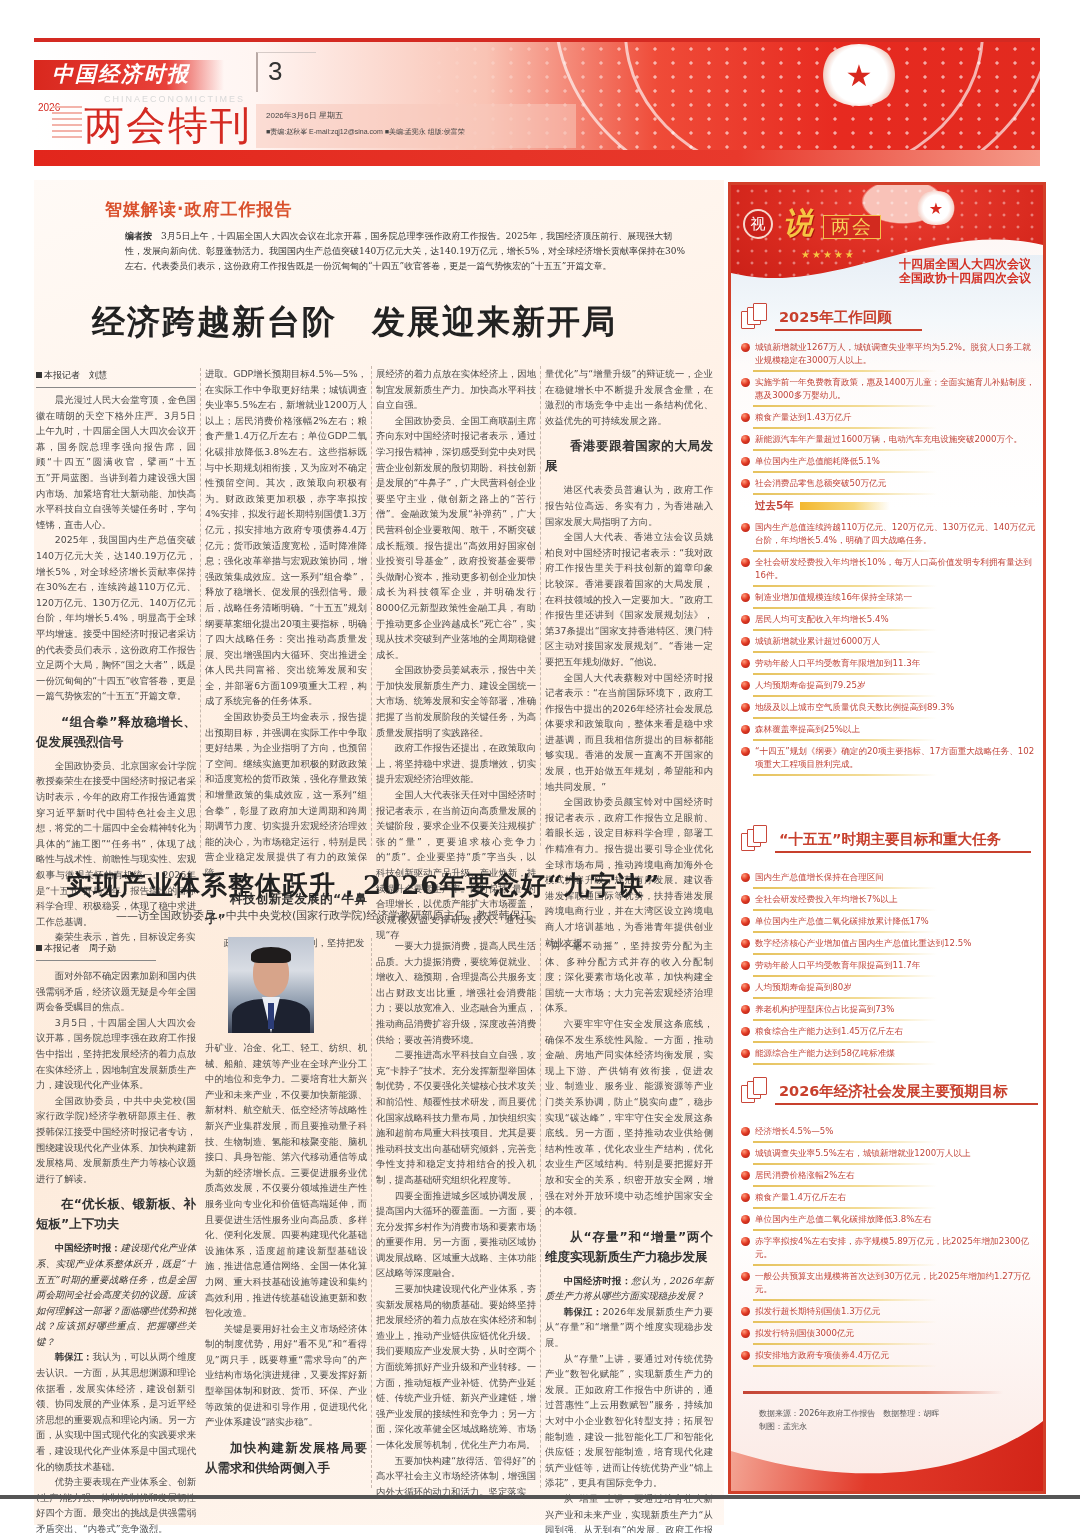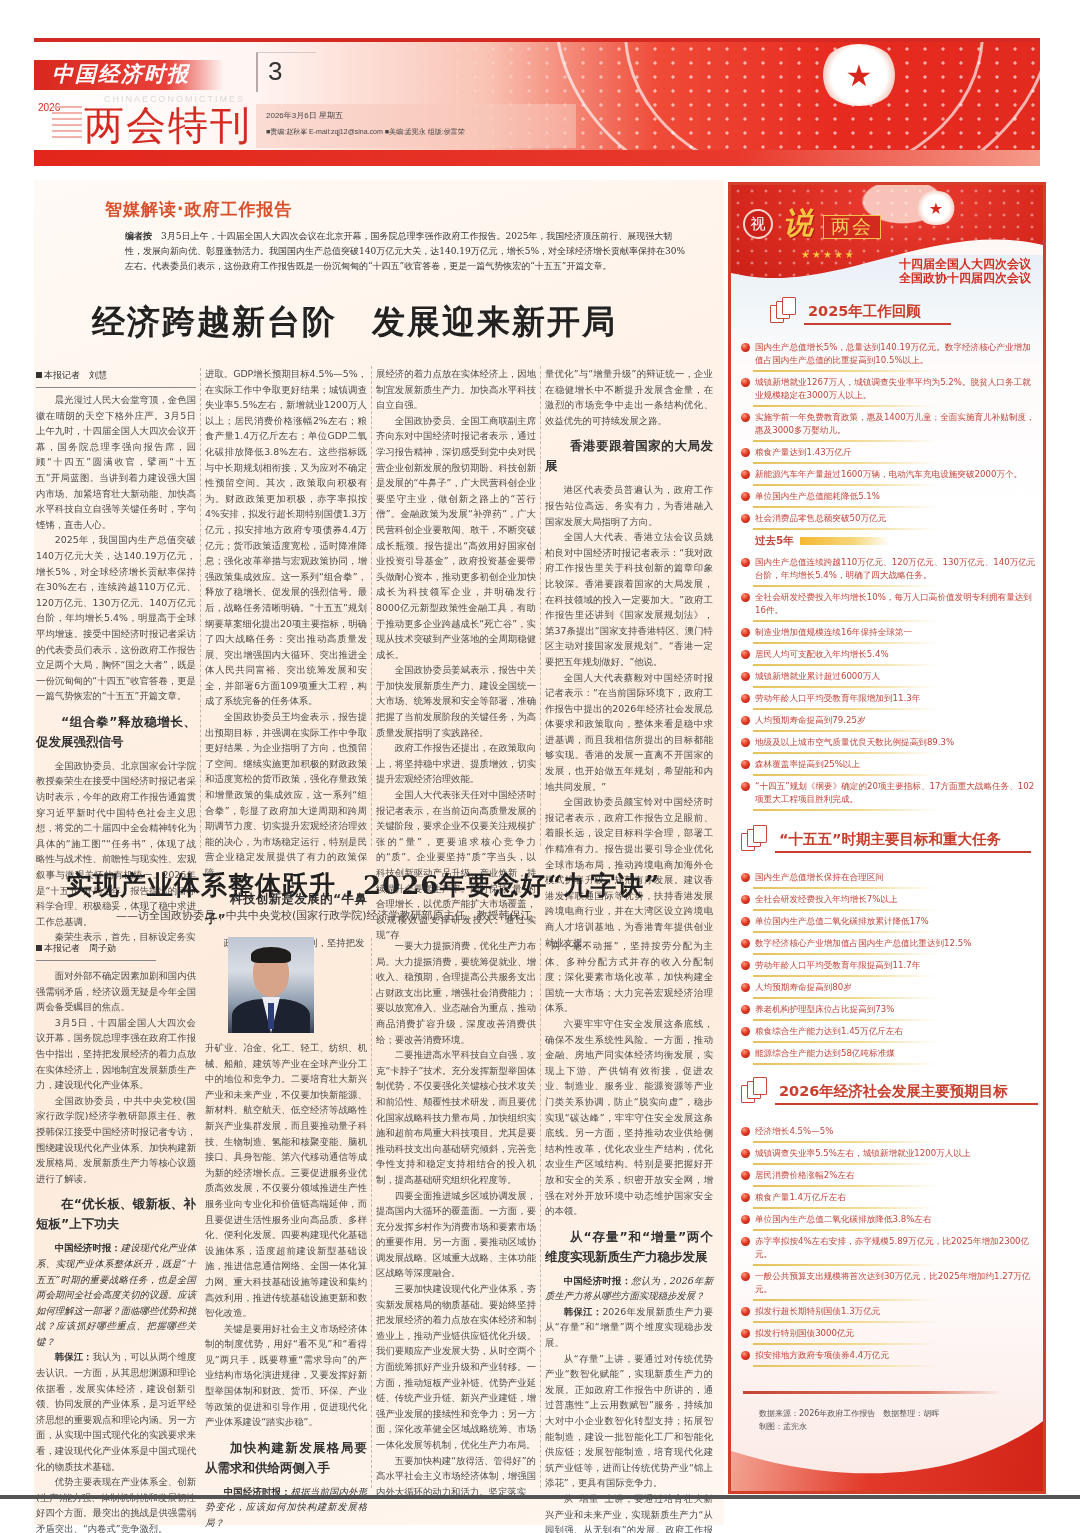--- a/index.html
+++ b/index.html
@@ -216,26 +216,25 @@
   <p><span class="sp">中国经济时报：</span><span class="q">建设现代化产业体系、实现产业体系整体跃升，既是“十五五”时期的重要战略任务，也是全国两会期间全社会高度关切的议题。应该如何理解这一部署？面临哪些优势和挑战？应该抓好哪些重点、把握哪些关键？</span></p>
   <p><span class="sp">韩保江：</span><span>我认为，可以从两个维度去认识。一方面，从其思想渊源和理论依据看，发展实体经济，建设创新引领、协同发展的产业体系，是习近平经济思想的重要观点和理论内涵。另一方面，从实现中国式现代化的实践要求来看，建设现代化产业体系是中国式现代化的物质技术基础。</span></p>
   <p>优势主要表现在产业体系全、创新(生产)能力强、体制机制优和发展韧性好四个方面。最突出的挑战是供强需弱矛盾突出、“内卷式”竞争激烈。</p>
 
 </div>
 
 <div class="col" style="left:205px; top:1040px; width:162px;">
   <p style="text-indent:0">升矿业、冶金、化工、轻工、纺织、机械、船舶、建筑等产业在全球产业分工中的地位和竞争力。二要培育壮大新兴产业和未来产业，不仅要加快新能源、新材料、航空航天、低空经济等战略性新兴产业集群发展，而且要推动量子科技、生物制造、氢能和核聚变能、脑机接口、具身智能、第六代移动通信等成为新的经济增长点。三要促进服务业优质高效发展，不仅要分领域推进生产性服务业向专业化和价值链高端延伸，而且要促进生活性服务业向高品质、多样化、便利化发展。四要构建现代化基础设施体系，适度超前建设新型基础设施，推进信息通信网络、全国一体化算力网、重大科技基础设施等建设和集约高效利用，推进传统基础设施更新和数智化改造。</p>
   <p>关键是要用好社会主义市场经济体制的制度优势，用好“看不见”和“看得见”两只手，既要尊重“需求导向”的产业结构市场化演进规律，又要发挥好新型举国体制和财政、货币、环保、产业等政策的促进和引导作用，促进现代化产业体系建设“踏实步稳”。</p>
   <h4>加快构建新发展格局要从需求和供给两侧入手</h4>
-  <p><span class="sp">中国经济时报：</span><span class="q">根据当前国内外形势变化，应该如何加快构建新发展格局？</span></p>
 </div>
 <div class="vdiv" style="left:371px; top:938px; height:550px;"></div>
 
 <div class="col" style="left:376px; top:938px; width:160px;">
-  <p>一要大力提振消费，优化生产力布局。大力提振消费，要统筹促就业、增收入、稳预期，合理提高公共服务支出占财政支出比重，增强社会消费能力；要以放宽准入、业态融合为重点，推动商品消费扩容升级，深度改善消费供给；要改善消费环境。</p>
+  <p>一要大力提振消费，提高人民生活品质。大力提振消费，要统筹促就业、增收入、稳预期，合理提高公共服务支出占财政支出比重，增强社会消费能力；要以放宽准入、业态融合为重点，推动商品消费扩容升级，深度改善消费供给；要改善消费环境。</p>
   <p>二要推进高水平科技自立自强，攻克“卡脖子”技术。充分发挥新型举国体制优势，不仅要强化关键核心技术攻关和前沿性、颠覆性技术研发，而且要优化国家战略科技力量布局，加快组织实施和超前布局重大科技项目。尤其是要推动科技支出向基础研究倾斜，完善竞争性支持和稳定支持相结合的投入机制，提高基础研究组织化程度等。</p>
   <p>四要全面推进城乡区域协调发展，提高国内大循环的覆盖面。一方面，要充分发挥乡村作为消费市场和要素市场的重要作用。另一方面，要推动区域协调发展战略、区域重大战略、主体功能区战略等深度融合。</p>
   <p>三要加快建设现代化产业体系，夯实新发展格局的物质基础。要始终坚持把发展经济的着力点放在实体经济和制造业上，推动产业链供应链优化升级。我们要顺应产业发展大势，从时空两个方面统筹抓好产业升级和产业转移。一方面，推动短板产业补链、优势产业延链、传统产业升链、新兴产业建链，增强产业发展的接续性和竞争力；另一方面，深化改革健全区域战略统筹、市场一体化发展等机制，优化生产力布局。</p>
   <p>五要加快构建“放得活、管得好”的高水平社会主义市场经济体制，增强国内外大循环的动力和活力。坚定落实</p>
 </div>
 <div class="vdiv" style="left:540px; top:938px; height:550px;"></div>
 
 <div class="col" style="left:545px; top:938px; width:168px;">
   <p style="text-indent:0">“两个毫不动摇”，坚持按劳分配为主体、多种分配方式并存的收入分配制度；深化要素市场化改革，加快构建全国统一大市场；大力完善宏观经济治理体系。</p>
   <p>六要牢牢守住安全发展这条底线，确保不发生系统性风险。一方面，推动金融、房地产同实体经济均衡发展，实现上下游、产供销有效衔接，促进农业、制造业、服务业、能源资源等产业门类关系协调，防止“脱实向虚”，稳步实现“碳达峰”，牢牢守住安全发展这条底线。另一方面，坚持推动农业供给侧结构性改革，优化农业生产结构，优化农业生产区域结构。特别是要把握好开放和安全的关系，织密开放安全网，增强在对外开放环境中动态维护国家安全的本领。</p>
@@ -254,30 +253,29 @@
   <div class="info-star-emblem">★</div>
   <div class="shi-badge">视</div>
   <div class="shuo">说</div>
   <div class="lianghui-box">两会</div>
   <div class="small-stars">★★★★★</div>
   <div class="meeting">
     <div>十四届全国人大四次会议</div>
     <div>全国政协十四届四次会议</div>
   </div>
 
-  <div class="info-h" style="top:110px;margin-left:29px;">
+  <div class="info-h" style="top:116px;">
     <div class="doc-icon">
         <span></span>
         <span></span>
         <span></span>
       </div>
     <div class="title">2025年工作回顾</div>
   </div>
   <div class="info-list" style="top:156px;">
-    <div class="info-item"><span class="bullet"></span><span>国内生产总值增长5%，总量达到140.19万亿元。数字经济核心产业增加值占国内生产总值的比重提高到10.5%以上。</span></div>
     <div class="info-item"><span class="bullet"></span><span>城镇新增就业1267万人，城镇调查失业率平均为5.2%。脱贫人口务工就业规模稳定在3000万人以上。</span></div>
     <div class="info-item"><span class="bullet"></span><span>实施学前一年免费教育政策，惠及1400万儿童；全面实施育儿补贴制度，惠及3000多万婴幼儿。</span></div>
     <div class="info-item"><span class="bullet"></span><span>粮食产量达到1.43万亿斤</span></div>
     <div class="info-item"><span class="bullet"></span><span>新能源汽车年产量超过1600万辆，电动汽车充电设施突破2000万个。</span></div>
     <div class="info-item"><span class="bullet"></span><span>单位国内生产总值能耗降低5.1%</span></div>
     <div class="info-item"><span class="bullet"></span><span>社会消费品零售总额突破50万亿元</span></div>
     <div class="sub-head"><span>过去5年</span><span class="bar"></span></div>
     <div class="info-item"><span class="bullet"></span><span>国内生产总值连续跨越110万亿元、120万亿元、130万亿元、140万亿元台阶，年均增长5.4%，明确了四大战略任务。</span></div>
     <div class="info-item"><span class="bullet"></span><span>全社会研发经费投入年均增长10%，每万人口高价值发明专利拥有量达到16件。</span></div>
     <div class="info-item"><span class="bullet"></span><span>制造业增加值规模连续16年保持全球第一</span></div>

